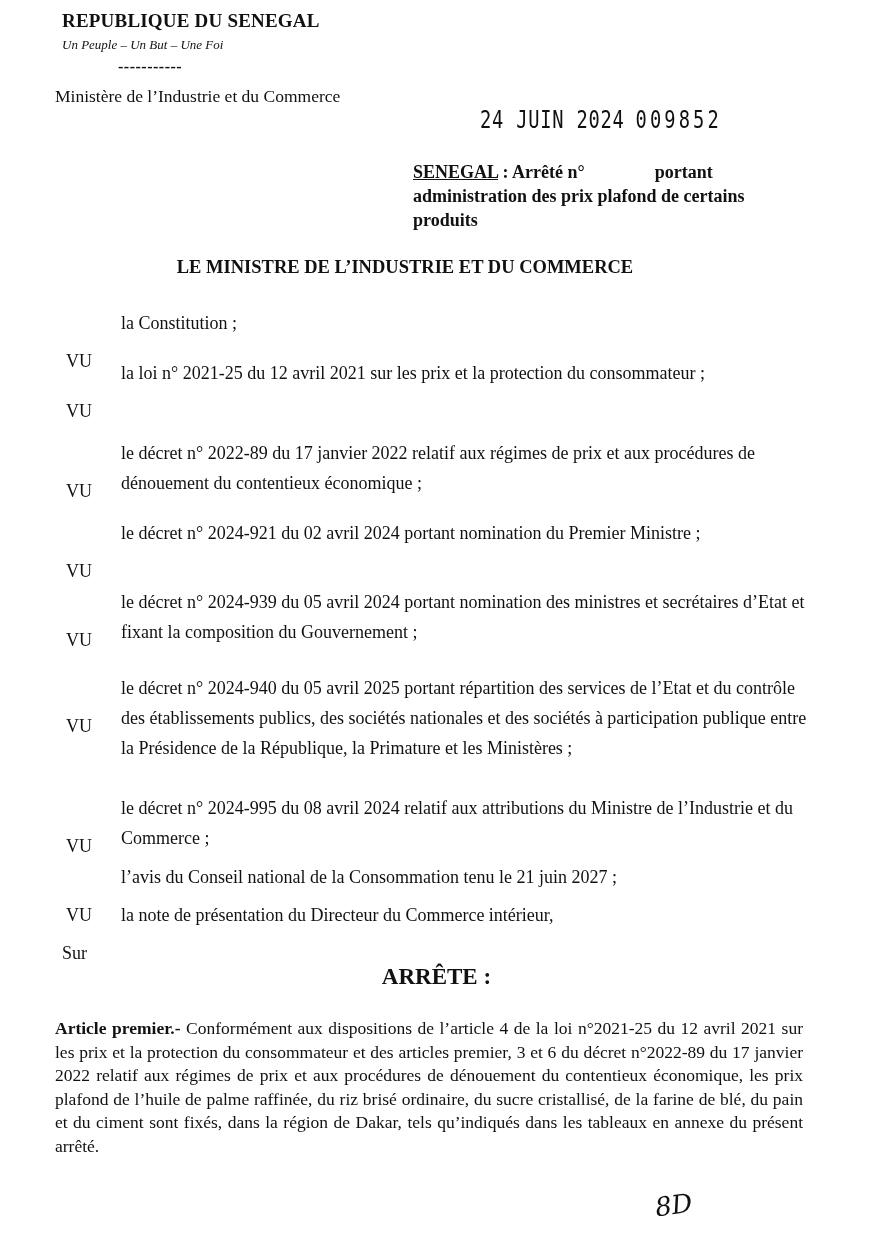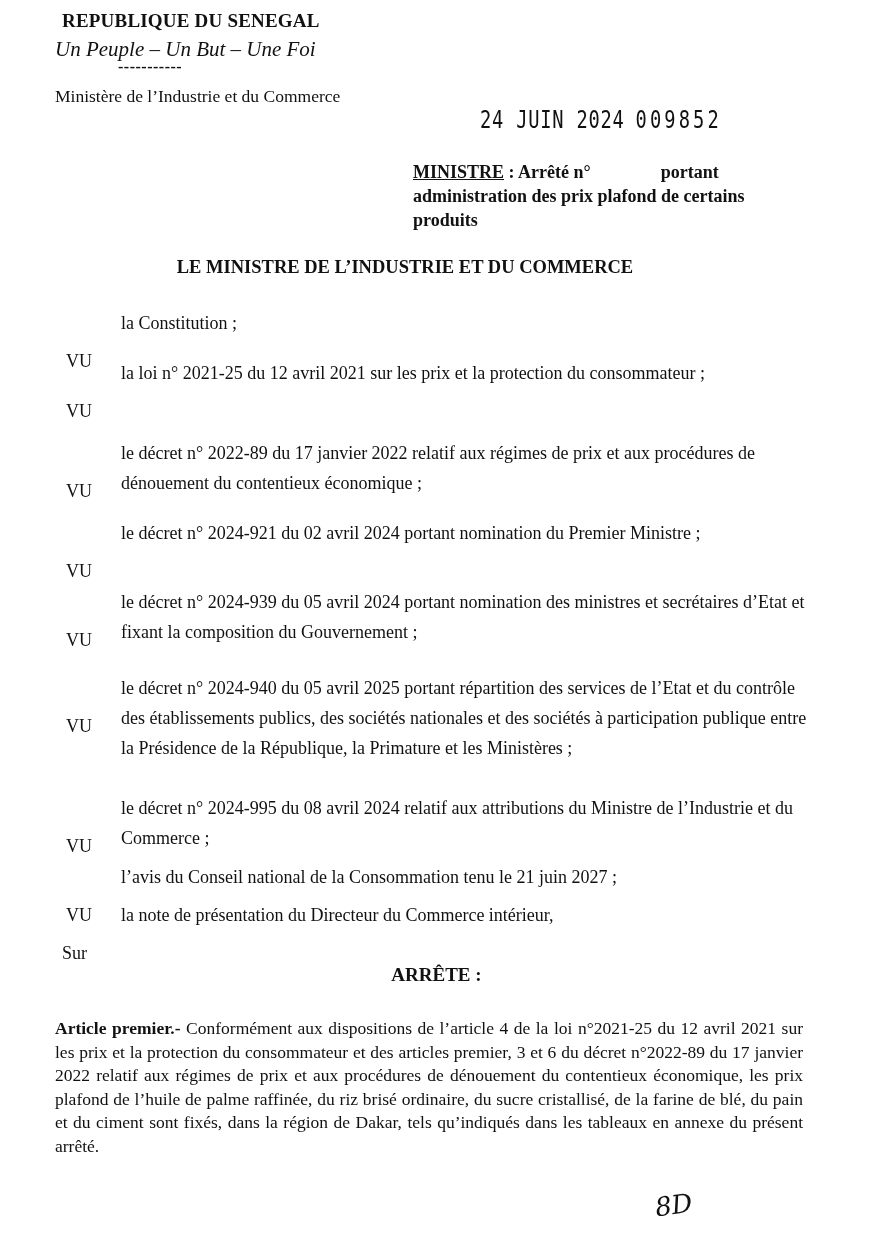--- a/index.html
+++ b/index.html
@@ -2,55 +2,55 @@
 <html><head>
 <meta charset="utf-8">
 <style>
   html, body { margin: 0; padding: 0; background: #ffffff; }
   body {
     width: 873px; height: 1236px; position: relative; overflow: hidden;
     font-family: "Liberation Sans", sans-serif; color: #111;
   }
   .abs { position: absolute; font-family: Liberation Serif, serif; }
   .hdr-title { left: 62px; top: 10px; font-size: 19px; font-weight: bold; letter-spacing: 0.2px; }
-  .hdr-motto { left: 55px; top: 37px; font-size: 21px; font-style: italic; }
+  .hdr-motto { left: 62px; top: 37px; font-size: 13px; font-style: italic; }
   .hdr-dash { left: 118px; top: 58px; font-size: 16px; font-weight: bold; letter-spacing: 0.5px; }
   .hdr-ministry { left: 55px; top: 86px; font-size: 17.5px; }
   .stamp {
     left: 480px; top: 106px; font-family: "DejaVu Sans Mono", monospace;
     font-size: 24px; transform: scaleX(0.78); transform-origin: left top; letter-spacing: 1px;
   }
   .stamp .num { margin-left: 14px; font-weight: normal; letter-spacing: 4px; }
   .analyse { left: 413px; top: 160px; width: 380px; font-size: 18px; font-weight: bold; line-height: 24px; }
   .analyse .u { text-decoration: underline; }
   .analyse .gap { display: inline-block; width: 70px; }
   .minister { left: 0; width: 810px; top: 257px; text-align: center; font-size: 18.5px; font-weight: bold; }
   .vu-row { left: 0; width: 873px; font-size: 18px; line-height: 30px; }
   .vu-row .lbl { position: absolute; left: 66px; top: 0; margin-top: 38px; }
   .vu-row .lbl.sur { left: 62px; }
   .vu-row .txt { position: absolute; left: 121px; width: 690px; top: 0; }
-  .arrete { left: 0; width: 873px; top: 964px; text-align: center; font-size: 19px; font-weight: bold; }
+  .arrete { left: 0; width: 873px; top: 964px; text-align: center; font-size: 23px; font-weight: bold; }
   .article { left: 55px; top: 1017px; width: 748px; font-size: 17.5px; line-height: 23.5px; text-align: justify; }
   .article b { font-weight: bold; }
   .signature { left: 655px; top: 1190px; font-family: "DejaVu Serif", serif; font-style: italic; font-size: 26px; transform: rotate(-8deg); }
 </style>
 </head>
 <body>
 
 <div class="abs hdr-title">REPUBLIQUE DU SENEGAL</div>
 <div class="abs hdr-motto">Un Peuple – Un But – Une Foi</div>
 <div class="abs hdr-dash">-----------</div>
 <div class="abs hdr-ministry">Ministère de l’Industrie et du Commerce</div>
 
 <div class="abs stamp">
   <span>24 JUIN 2024</span><span class="num">009852</span>
 </div>
 
 <div class="abs analyse">
-  <span class="u">MINISTRE</span><span> : Arrêté n°</span><span class="gap"></span><span>portant administration des prix plafond de certains produits</span>
+  <span class="u">SENEGAL</span><span> : Arrêté n°</span><span class="gap"></span><span>portant administration des prix plafond de certains produits</span>
 </div>
 
 <div class="abs minister">LE MINISTRE DE L’INDUSTRIE ET DU COMMERCE</div>
 
 <div class="abs vu-row" style="top:308px;">
   <span class="lbl">VU</span>
   <span class="txt">la Constitution ;</span>
 </div>
 <div class="abs vu-row" style="top:358px;">
   <span class="lbl">VU</span>

